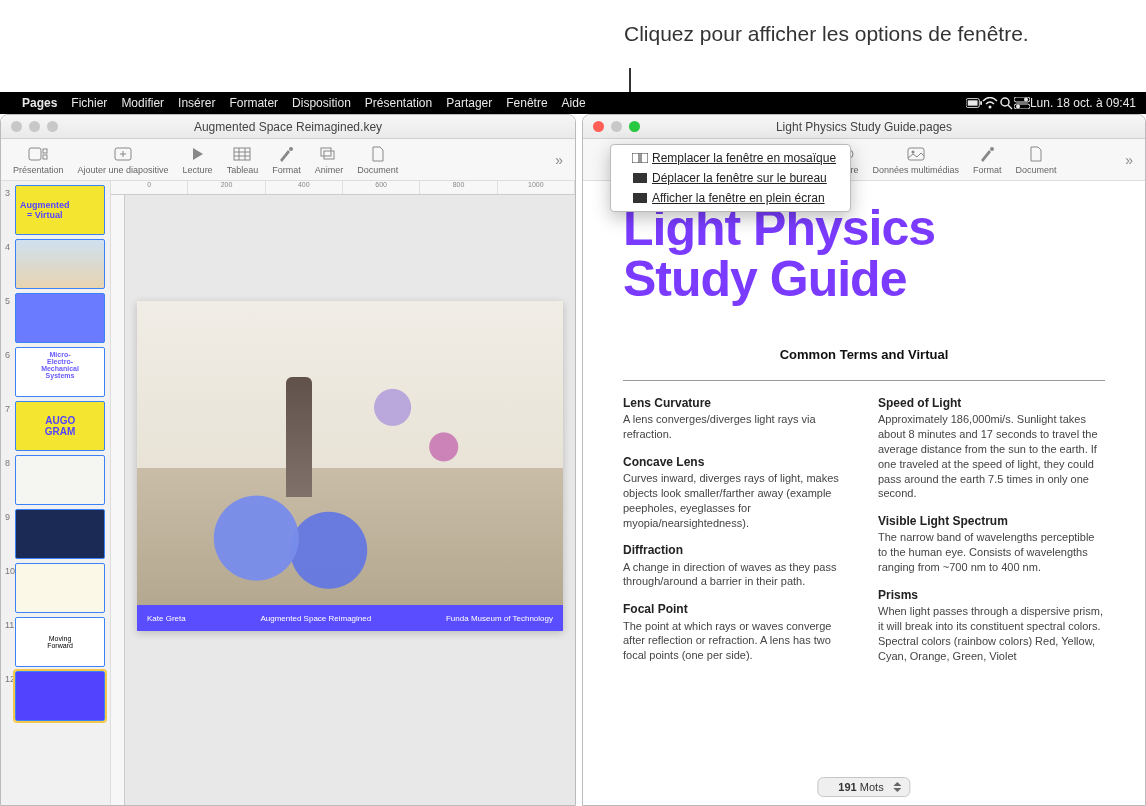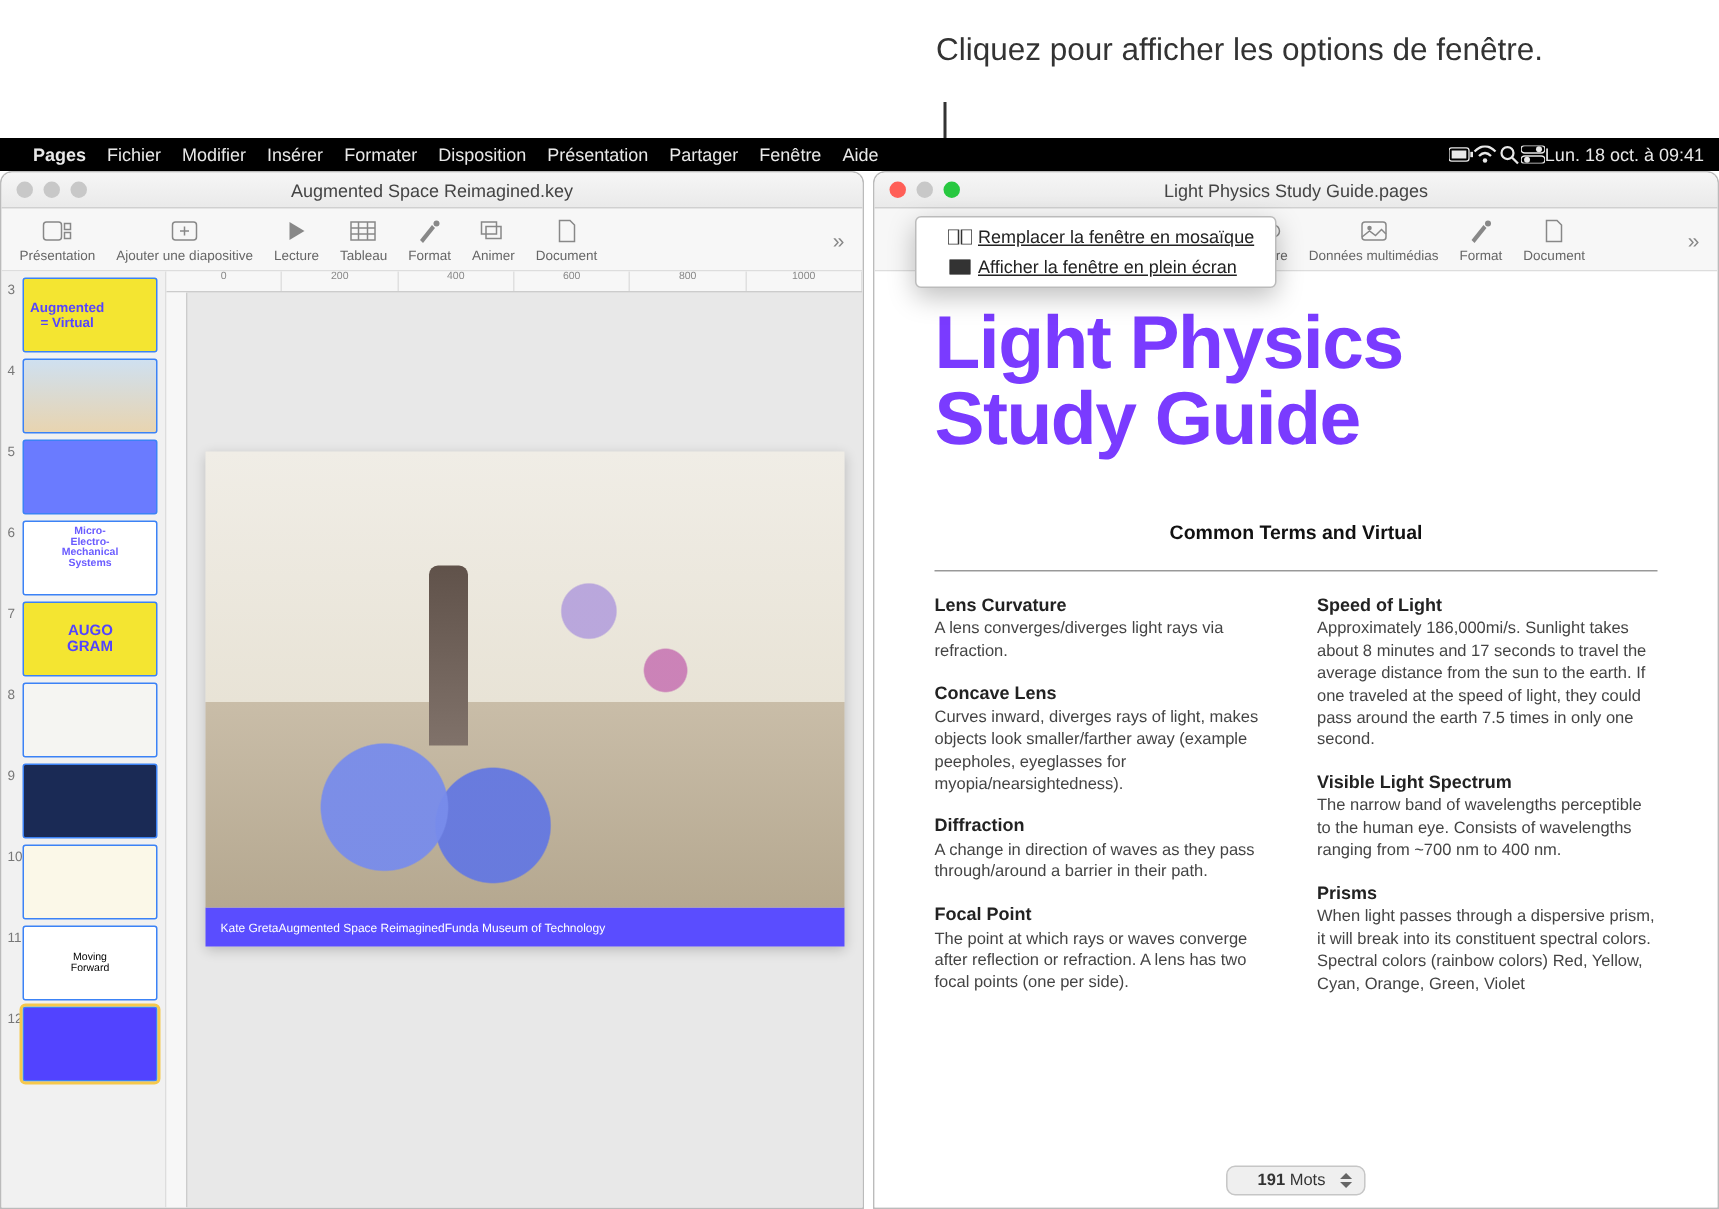--- a/index.html
+++ b/index.html
@@ -54,21 +54,21 @@
 .ruler-v { position:absolute; top:14px; left:0; bottom:0; width:14px; background:#f7f7f7; border-right:1px solid #ccc; }
 .slide { position:absolute; top:120px; left:26px; right:12px; height:330px; background:#ddd; box-shadow:0 2px 8px rgba(0,0,0,.2); display:flex; flex-direction:column; }
 .slide-img { flex:1; background:
   radial-gradient(circle at 60% 35%, rgba(180,160,220,.9) 0 18px, transparent 19px),
   radial-gradient(circle at 72% 48%, rgba(200,120,180,.9) 0 14px, transparent 15px),
   radial-gradient(circle at 28% 78%, rgba(120,140,235,.95) 0 42px, transparent 43px),
   radial-gradient(circle at 45% 82%, rgba(100,120,225,.95) 0 38px, transparent 39px),
   linear-gradient(180deg,#f0ede6 0%, #e8e3d6 55%, #c9bda8 55%, #b5a890 100%);
   position:relative;}
 .slide-img::after{content:"";position:absolute;left:35%;top:25%;width:26px;height:120px;background:linear-gradient(#60524a,#80726a);border-radius:6px 6px 0 0;}
-.slide-footer { height:26px; background:#5a4dff; color:#fff; display:flex; align-items:center; font-size:8px; padding:0 10px; }
+.slide-footer { height:26px; background:#5a4dff; color:#fff; display:flex; align-items:center; justify-content:space-between; font-size:8px; padding:0 10px; }
 
 
 .win-right { left:582px; width:564px; }
 .doc { height:calc(100% - 66px); overflow:hidden; background:#fff; padding:22px 40px 0 40px; position:relative; }
 .doc h1 { color:#7a3bff; font-size:50px; font-weight:700; line-height:1.02; letter-spacing:-1px; }
 .doc .subtitle { text-align:center; font-weight:700; font-size:13px; margin-top:42px; color:#111; }
 .doc hr { margin:18px 0 14px 0; border:none; border-top:1px solid #999; }
 .cols { display:flex; gap:28px; font-size:11px; color:#222; line-height:1.35; }
 .col { flex:1; }
 .term { margin-bottom:12px; }
@@ -387,18 +387,26 @@
         <svg width="16" height="10" viewBox="0 0 16 10">
           <rect x="0" y="0" width="7" height="10" stroke="#333" fill="none"></rect>
           <rect x="9" y="0" width="7" height="10" stroke="#333" fill="none"></rect>
         </svg>
       </span>
     <span>Remplacer la fenêtre en mosaïque</span>
   </div>
   <div class="drow">
     <span class="dicon">
         <svg width="14" height="10" viewBox="0 0 14 10">
+          <rect x="0" y="0" width="14" height="10" fill="#333"></rect>
+        </svg>
+      </span>
+    <span>Déplacer la fenêtre sur le bureau</span>
+  </div>
+  <div class="drow">
+    <span class="dicon">
+        <svg width="14" height="10" viewBox="0 0 14 10">
           <rect x="0" y="0" width="14" height="10" stroke="#333" fill="#333"></rect>
         </svg>
       </span>
     <span>Afficher la fenêtre en plein écran</span>
   </div>
 </div>
 
 </body></html>

